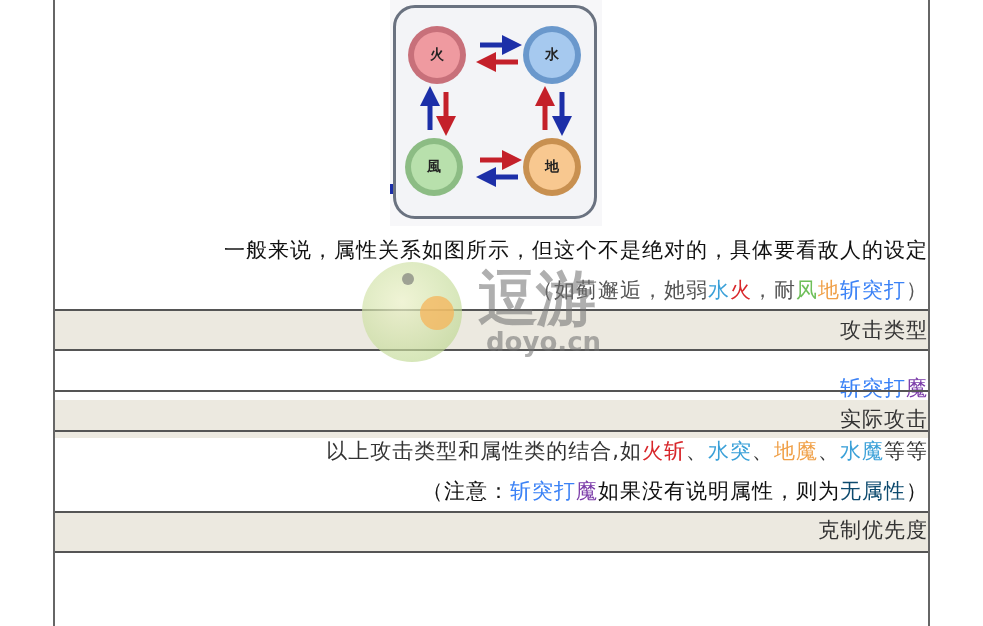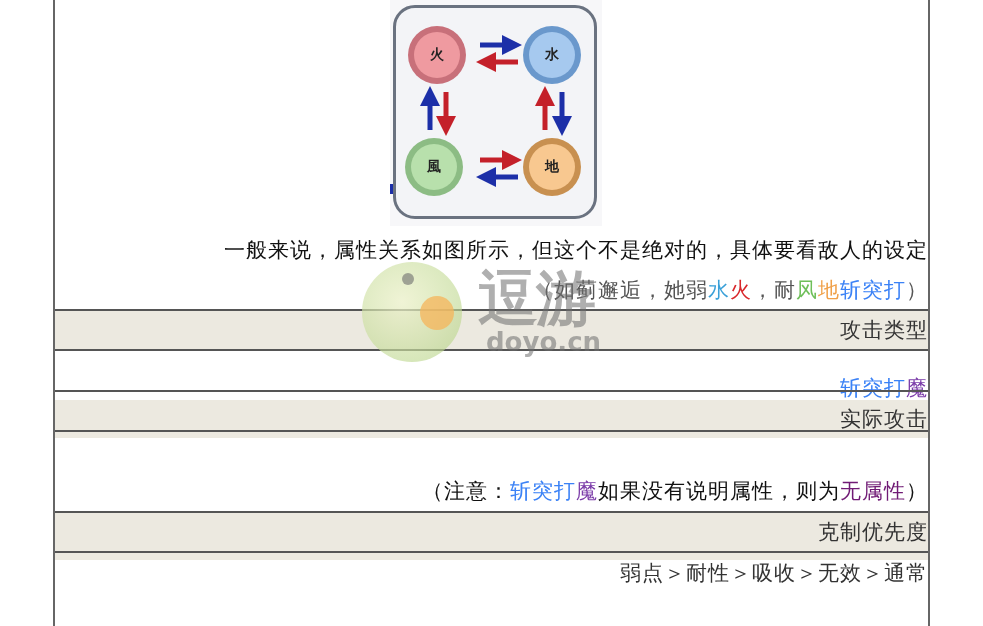--- a/index.html
+++ b/index.html
@@ -23,21 +23,21 @@
   .line {
     position: absolute; left: 0; right: 0; text-align: right;
     font-size: 21px; line-height: 28px; white-space: nowrap; letter-spacing: 1px;
   }
   .gray { color: #3b82f6; }
   .c-water { color: #3aa0d8; }
   .c-fire { color: #d8262a; }
   .c-wind { color: #6fbf5a; }
   .c-earth { color: #f0a048; }
   .c-magic { color: #7a3aa8; }
-  .c-none { color: #701a75; }
+  .c-none { color: #0c4a6e; }
 
   
   .diagram {
     position: absolute; left: 388px; top: 0; width: 212px; height: 226px;
     background: #f7f7f9;
   }
   .frame {
     position: absolute; left: 3px; top: 5px; width: 204px; height: 214px;
     border: 3px solid #6a7280; border-radius: 22px; box-sizing: border-box;
     background: #f3f4f7;
@@ -138,29 +138,29 @@
   <div class="hline" style="top:349px;"></div>
   <div class="row" style="top:369px; height:47px;">
     <div class="line" style="top:5px;"><span class="gray">斩突打</span><span class="c-magic">魔</span></div>
   </div>
   <div class="hline" style="top:390px;"></div>
   <div class="row head" style="top:392px; height:38px;margin-top:8px;">
     <div class="line" style="top:5px; color:#333;">实际攻击</div>
   </div>
   <div class="hline" style="top:430px;"></div>
   <div class="row" style="top:432px; height:79px;">
+    <div class="line" style="top:5px; color:#333;"><span>以上攻击类型和属性类的结合,如</span><span class="c-fire">火斩</span><span>、</span><span class="c-water">水突</span><span>、</span><span class="c-earth">地魔</span><span>、</span><span class="c-water">水魔</span><span>等等</span></div>
     <div class="line" style="top:45px; color:#111;"><span>（注意：</span><span class="gray">斩突打</span><span class="c-magic">魔</span><span>如果没有说明属性，则为</span><span class="c-none">无属性</span><span>）</span></div>
   </div>
   <div class="hline" style="top:511px;"></div>
-  <div class="row head" style="top:513px; height:47px;">
+  <div class="row head" style="top:513px; height:38px;font-family:Liberation Mono, monospace;">
     <div class="line" style="top:5px; color:#333;">克制优先度</div>
   </div>
   <div class="hline" style="top:551px;"></div>
   <div class="row" style="top:553px; height:73px;">
-    <div class="line" style="top:6px; color:#333;">弱点＞耐性＞吸收＞无效＞通常</div>
   </div>
 </div>
 
 <div class="wm wm-circle"></div>
 <div class="wm wm-dot"></div>
 <div class="wm wm-dot2"></div>
 <div class="wm wm-text">逗游</div>
 <div class="wm wm-url">doyo.cn</div>
 
 </body></html>

